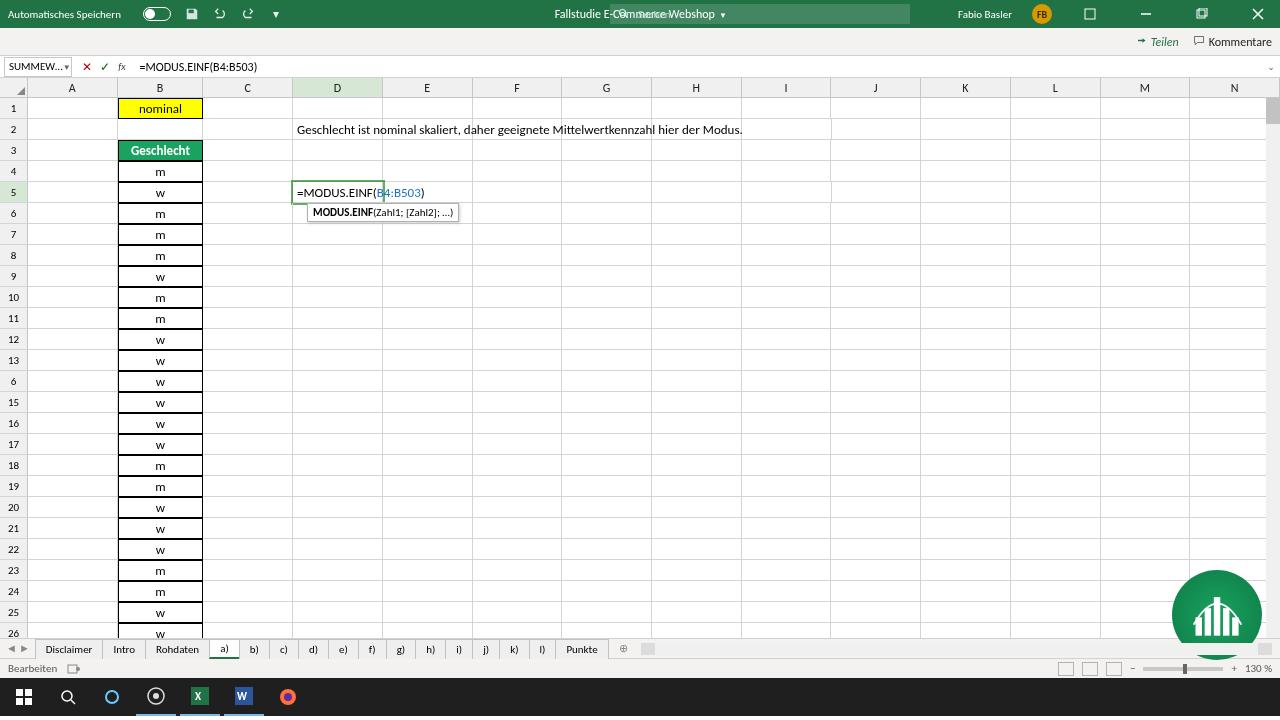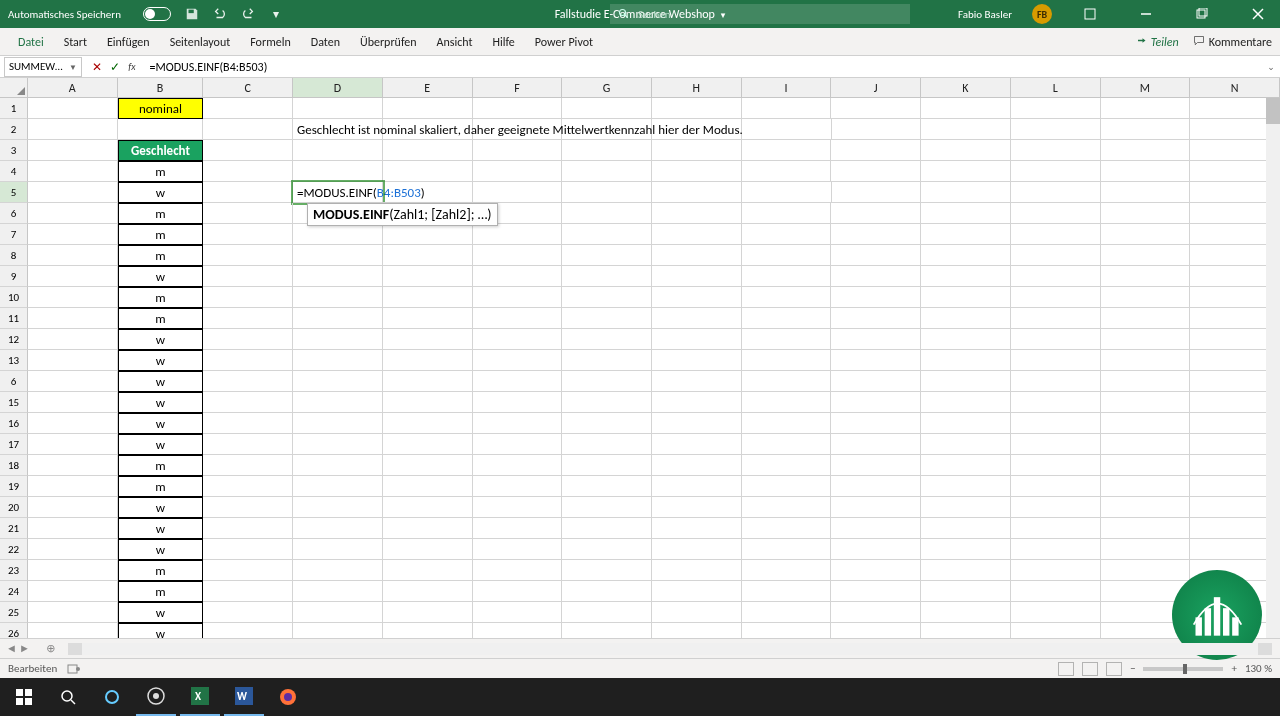--- a/index.html
+++ b/index.html
@@ -22,21 +22,21 @@
   
   .ribbon-tabs { height: 28px; background: #f3f2f1; display: flex; align-items: center; padding: 0 8px; border-bottom:1px solid #d0d0d0; position:relative;}
   .ribbon-tab { padding: 0 10px; height:28px; display:flex; align-items:center; font-size:12px; color:#222;}
   .ribbon-tab.file { color:#217346; font-weight:400;}
   .ribbon-right { position:absolute; right:8px; display:flex; gap:14px; align-items:center; font-size:12px;}
   .share-btn { display:flex; align-items:center; gap:4px; color:#217346;font-style:italic;}
   .comments-btn { display:flex; gap:4px; color:#222;}
 
   
   .formula-row { height: 22px; border-bottom:1px solid #d0d0d0; display:flex; align-items:center; background:#fff;}
-  .name-box { width: 78px; height:20px; border:1px solid #c8c8c8; margin-left:4px; display:flex; align-items:center; justify-content:space-between; padding:0 4px; font-size:11px;}
+  .name-box { width: 68px; height:20px; border:1px solid #c8c8c8; margin-left:4px; display:flex; align-items:center; justify-content:space-between; padding:0 4px; font-size:11px;}
   .name-box-arrow { font-size:8px; color:#666;}
   .fx-btns { display:flex; gap:8px; margin:0 10px; align-items:center;}
   .fx-cancel { color:#a00; font-size:12px;}
   .fx-confirm { color:#060; font-size:12px;}
   .fx-label { font-style:italic; font-size:10px; color:#444;}
   .formula-input { flex:1; font-size:12px; padding-left:4px;}
   .formula-expand { width:18px; text-align:center; font-size:9px; color:#666;}
 
   
   .grid-area { position:relative; height: 560px; overflow:hidden; }
@@ -60,21 +60,21 @@
   
   .nominal { background:#ffff00; border:1px solid #000; justify-content:center;}
   .geschlecht-hdr { background:#1aa260; color:#fff; font-weight:600; border:1px solid #000; justify-content:center;}
   .data-cell { border:1px solid #000; justify-content:center;}
 
   
   .editing { outline:2px solid rgba(0,120,0,.6);}
   .formula-text { font-size:13px;}
   .formula-text .ref { color:#1a6fd6; }
   
-  .tooltip { position:absolute; top:21px; left:14px; background:#fefefe; border:1px solid #b0b0b0; font-size:14px; padding:2px 5px; box-shadow:1px 1px 3px rgba(0,0,0,.2); z-index:50; white-space:nowrap;}
+  .tooltip { position:absolute; top:21px; left:14px; background:#fefefe; border:1px solid #b0b0b0; font-size:11px; padding:2px 5px; box-shadow:1px 1px 3px rgba(0,0,0,.2); z-index:50; white-space:nowrap;}
   .tooltip b { font-weight:700;}
 
   
   .vscroll { position:absolute; right:0; top:20px; width:14px; height:540px; background:#f0f0f0;}
   .vscroll .thumb { position:absolute; top:0; width:14px; height:26px; background:#c2c2c2;}
 
   
   .sheet-bar { height:20px; background:#f3f2f1; border-top:1px solid #d0d0d0; display:flex; align-items:center; font-size:11px;}
   .sheet-nav { display:flex; gap:2px; padding:0 6px; color:#888;}
   .sheet-tab { height:20px; border:1px solid #c2c2c2; border-bottom:none; padding:0 10px; display:flex; align-items:center; background:#efefef; margin-left:-1px;}
@@ -161,32 +161,20 @@
     <span class="win-btn">
         <svg width="12" height="12">
           <line x1="1" y1="1" x2="11" y2="11" stroke="#fff" stroke-width="1.5"></line>
           <line x1="11" y1="1" x2="1" y2="11" stroke="#fff" stroke-width="1.5"></line>
         </svg>
       </span>
   </div>
 </div>
 
 <div class="ribbon-tabs">
-  <div id="ribbon-tabs-container" style="display:flex;">
-      <div class="ribbon-tab file">Datei</div>
-      <div class="ribbon-tab">Start</div>
-      <div class="ribbon-tab">Einfügen</div>
-      <div class="ribbon-tab">Seitenlayout</div>
-      <div class="ribbon-tab">Formeln</div>
-      <div class="ribbon-tab">Daten</div>
-      <div class="ribbon-tab">Überprüfen</div>
-      <div class="ribbon-tab">Ansicht</div>
-      <div class="ribbon-tab">Hilfe</div>
-      <div class="ribbon-tab">Power Pivot</div>
-    </div>
   <div class="ribbon-right">
     <div class="share-btn">
       <svg width="12" height="12" viewBox="0 0 16 16">
           <path fill="#217346" d="M10 3l4 3-4 3V7H4V5h6z"></path>
         </svg>
       <span>Teilen</span>
     </div>
     <div class="comments-btn">
       <svg width="12" height="12" viewBox="0 0 16 16">
           <path fill="none" stroke="#444" d="M2 2h12v8H6l-3 3V10H2z"></path>
@@ -691,20 +679,38 @@
       </g>
       <path d="M4 40 Q30 -6 56 40" fill="none" stroke="#fff" stroke-width="2"></path>
     </svg>
 </div>
 
 <div class="sheet-bar">
   <div class="sheet-nav">
     <span>◄</span>
     <span>►</span>
   </div>
+  <div id="sheet-tabs" style="display:flex;">
+      <div class="sheet-tab">Disclaimer</div>
+      <div class="sheet-tab">Intro</div>
+      <div class="sheet-tab">Rohdaten</div>
+      <div class="sheet-tab active">a)</div>
+      <div class="sheet-tab">b)</div>
+      <div class="sheet-tab">c)</div>
+      <div class="sheet-tab">d)</div>
+      <div class="sheet-tab">e)</div>
+      <div class="sheet-tab">f)</div>
+      <div class="sheet-tab">g)</div>
+      <div class="sheet-tab">h)</div>
+      <div class="sheet-tab">i)</div>
+      <div class="sheet-tab">j)</div>
+      <div class="sheet-tab">k)</div>
+      <div class="sheet-tab">l)</div>
+      <div class="sheet-tab">Punkte</div>
+    </div>
   <div class="sheet-add">⊕</div>
   <div class="hscroll-track">
     <span class="arrow-l"></span><span class="bar"></span><span class="arrow-r" style="float:right"></span>
   </div>
 </div>
 
 <div class="status-bar">
   <div class="status-left">
     <span>Bearbeiten</span>
     <svg width="14" height="12">

